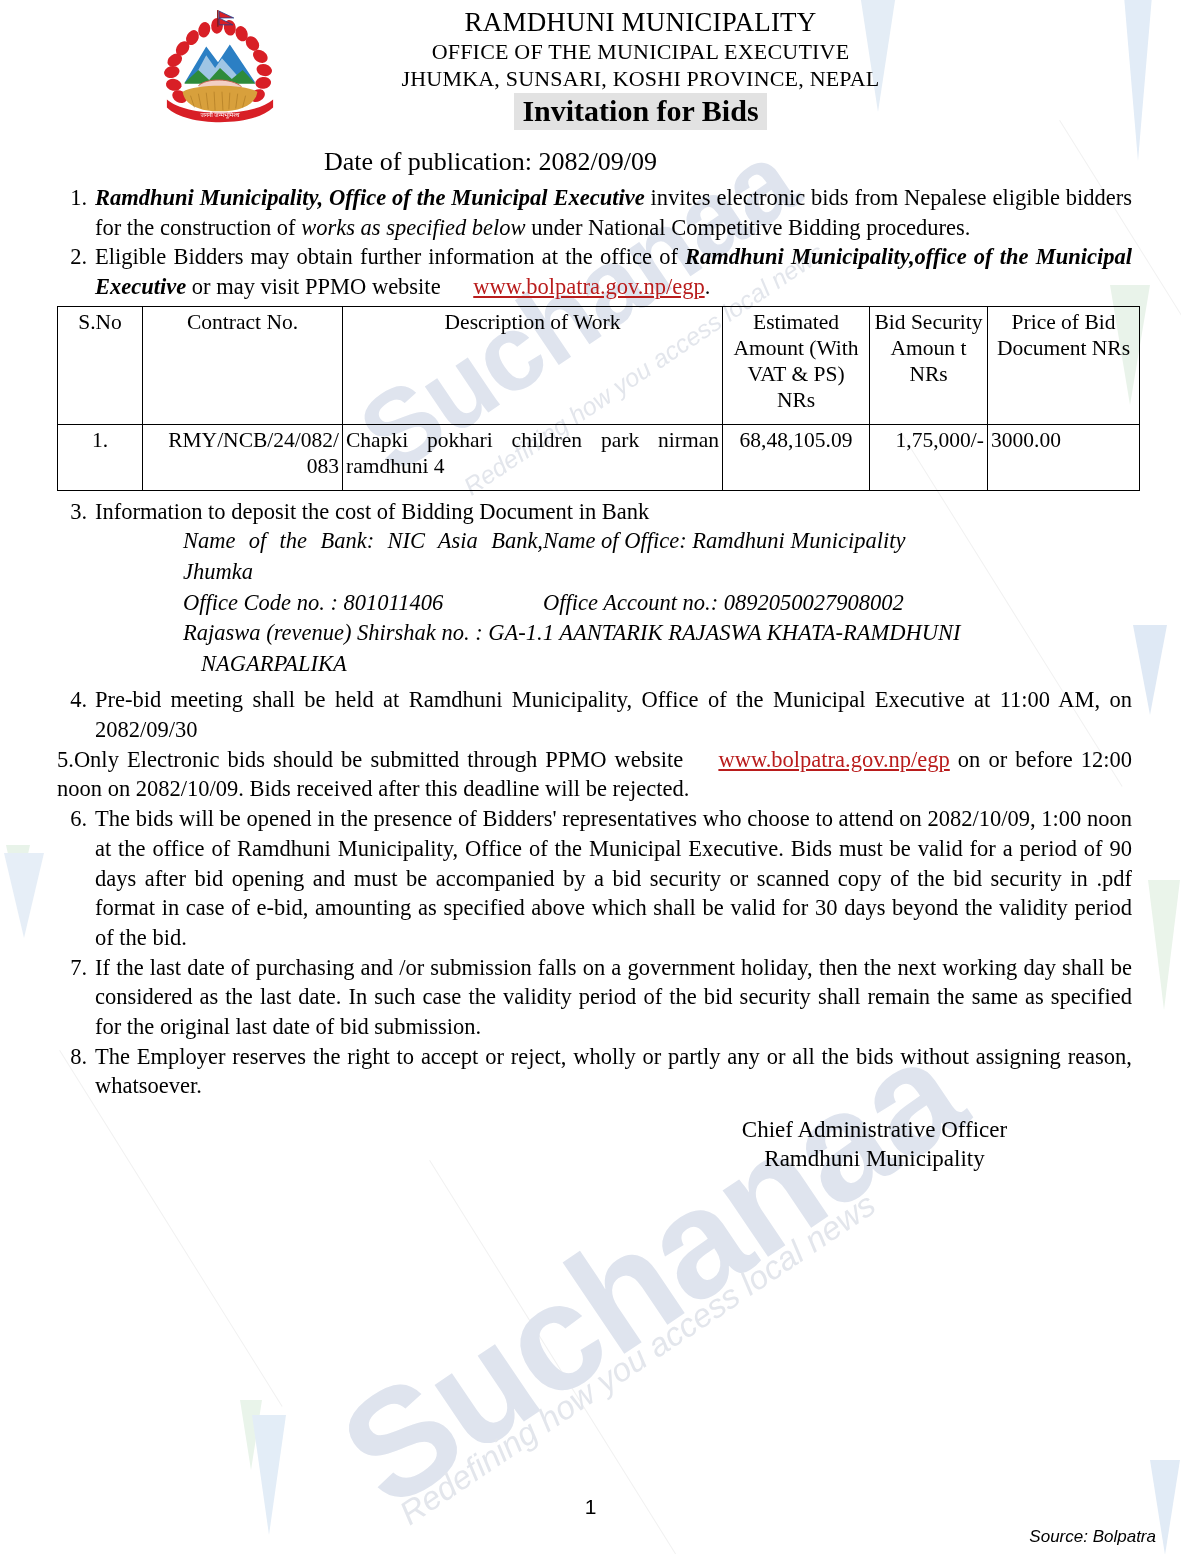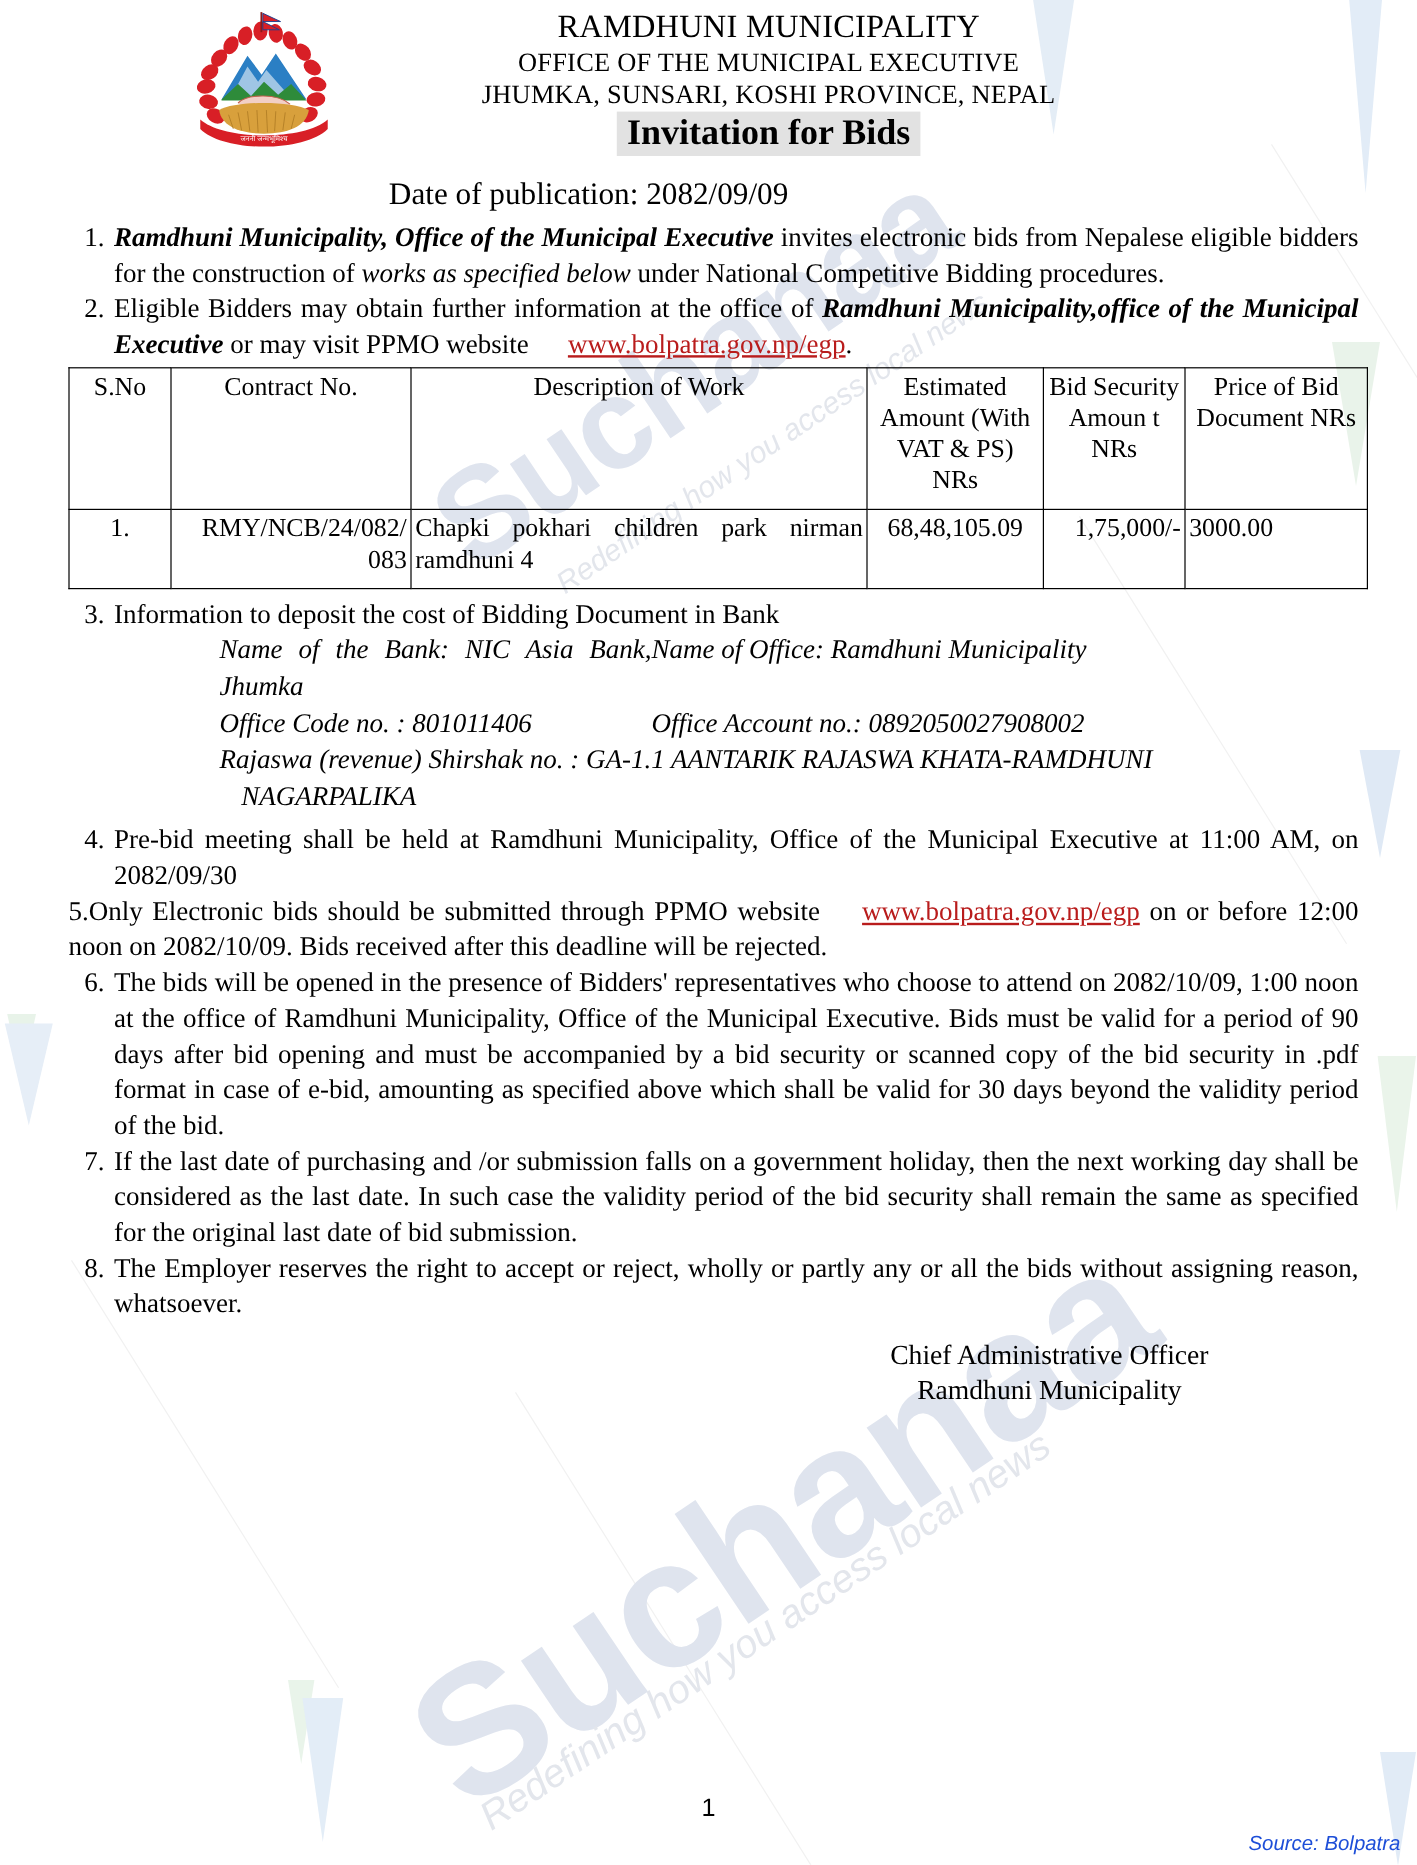--- a/index.html
+++ b/index.html
@@ -284,26 +284,26 @@
     position: absolute;
     left: 0; right: 0;
     top: 1495px;
     text-align: center;
     font-size: 21px;
     z-index: 3;
     font-family: "Liberation Sans", sans-serif;
   }
   .source {
     position: absolute;
-    right: 14px;
+    right: 25px;
     top: 1527px;
     font-size: 17px;
     font-style: italic;
     font-family: "Liberation Sans", sans-serif;
-    color: #1d4ed8;
+    color: #000000;
     z-index: 3;
     margin-left: 10px;
   }
 </style>
 </head>
 <body>
 
 <div class="deco-layer">
   <div class="tri tri-blue-1"></div>
   <div class="tri tri-blue-2"></div>

